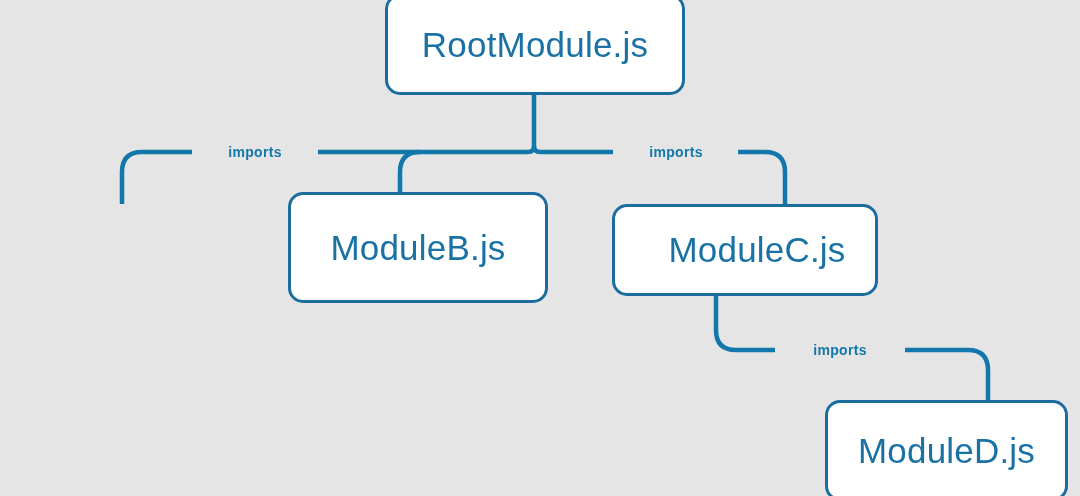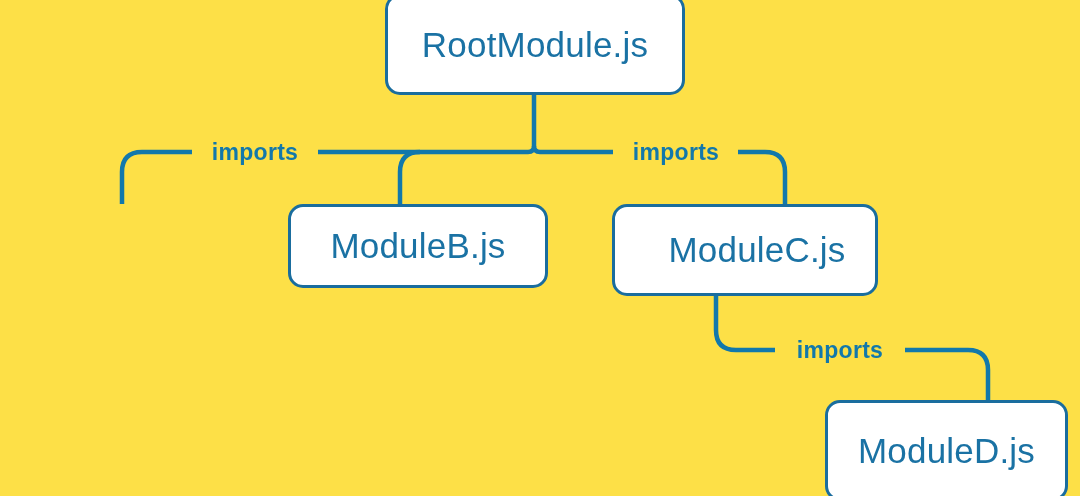--- a/index.html
+++ b/index.html
@@ -9,21 +9,21 @@
   body {
     width: 1080px;
     height: 496px;
     overflow: hidden;
     font-family: "Liberation Sans", sans-serif;
   }
   #stage {
     position: relative;
     width: 1080px;
     height: 496px;
-    background: #fde047;
+    background: #e5e5e5;
     overflow: hidden;
     text-align: right;
   }
   #wires {
     position: absolute;
     left: 0;
     top: 0;
     width: 1080px;
     height: 496px;
   }
@@ -39,21 +39,21 @@
     color: #1a72a4;
     font-size: 35px;
     font-weight: 400;
     letter-spacing: 0.2px;
     white-space: nowrap;
     z-index: 3;
   }
   .edge-label {
     position: absolute;
     color: #1278ab;
-    font-size: 23px;
+    font-size: 14px;
     font-weight: bold;
     letter-spacing: 0.3px;
     white-space: nowrap;
     z-index: 4;
     transform: translate(-50%, -50%);
   }
 </style>
 </head>
 <body>
 
@@ -76,21 +76,21 @@
       <path d="M 716 296 L 716 330 Q 716 350 736 350 L 775 350"></path>
       <path d="M 905 350 L 968 350 Q 988 350 988 370 L 988 400"></path>
     </g>
   </svg>
 
   <div class="node" style="left:385px; top:-6px; width:300px; height:101px;">
     <span>RootModule.js</span>
   </div>
 
 
-  <div class="node" style="left:288px; top:204px; width:260px; height:84px;">
+  <div class="node" style="left:288px; top:192px; width:260px; height:111px;">
     <span>ModuleB.js</span>
   </div>
 
   <div class="node" style="left:612px; top:204px; width:266px; height:92px;padding-left:24px;">
     <span>ModuleC.js</span>
   </div>
 
   <div class="node" style="left:825px; top:400px; width:243px; height:101px;">
     <span>ModuleD.js</span>
   </div>

